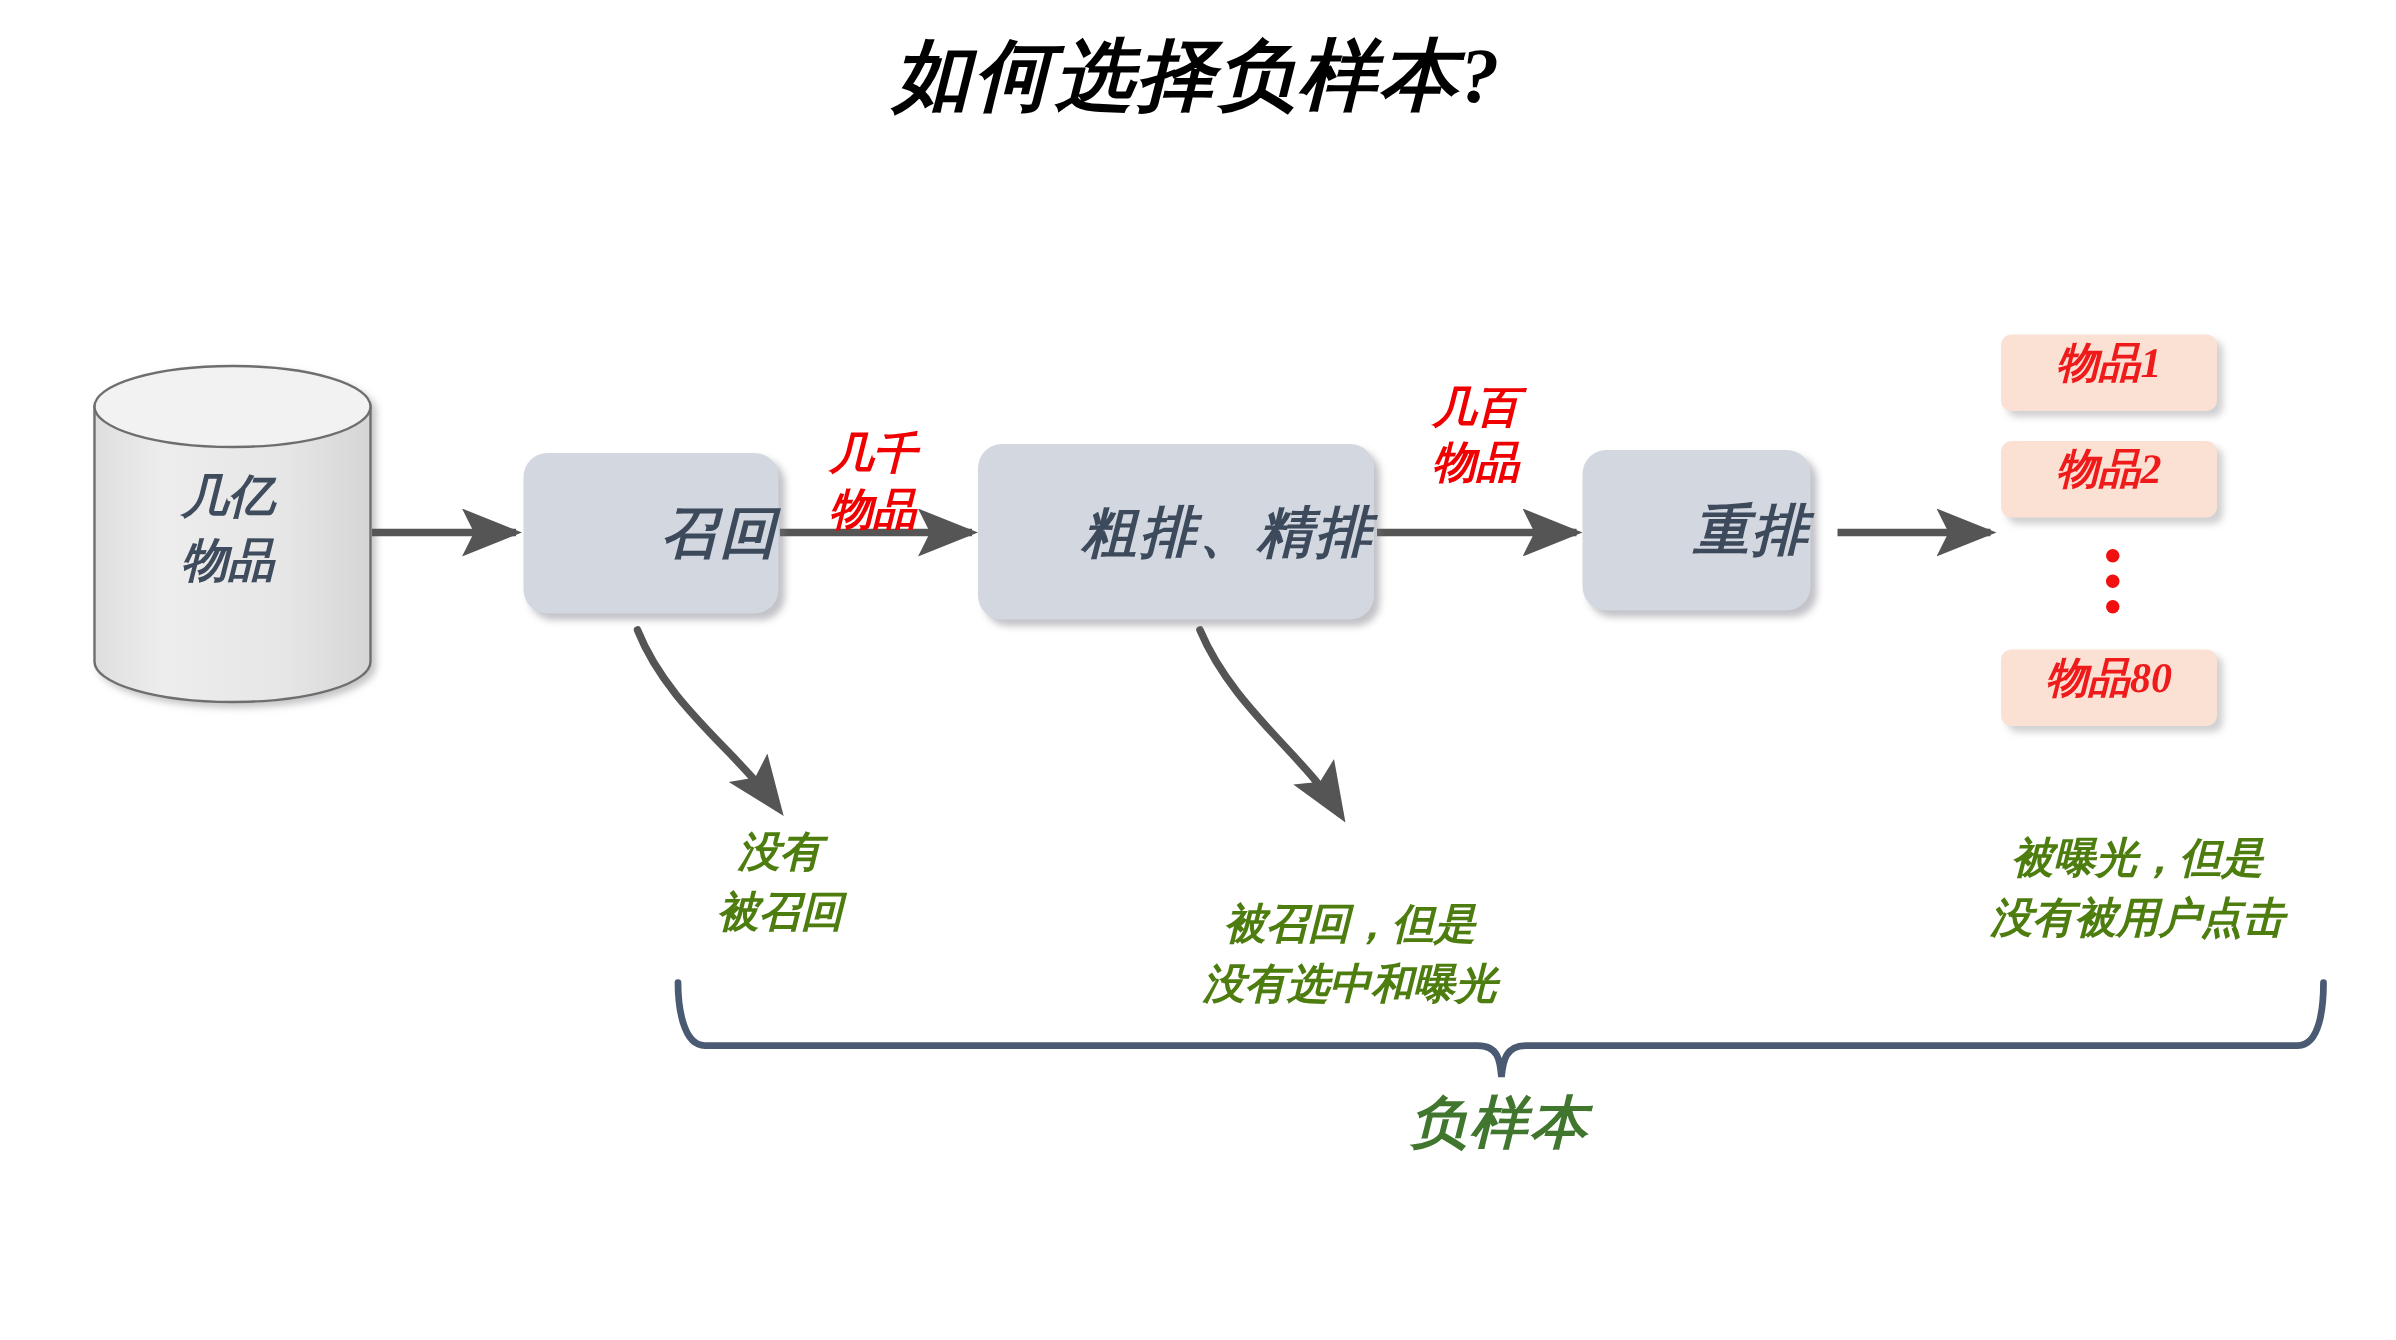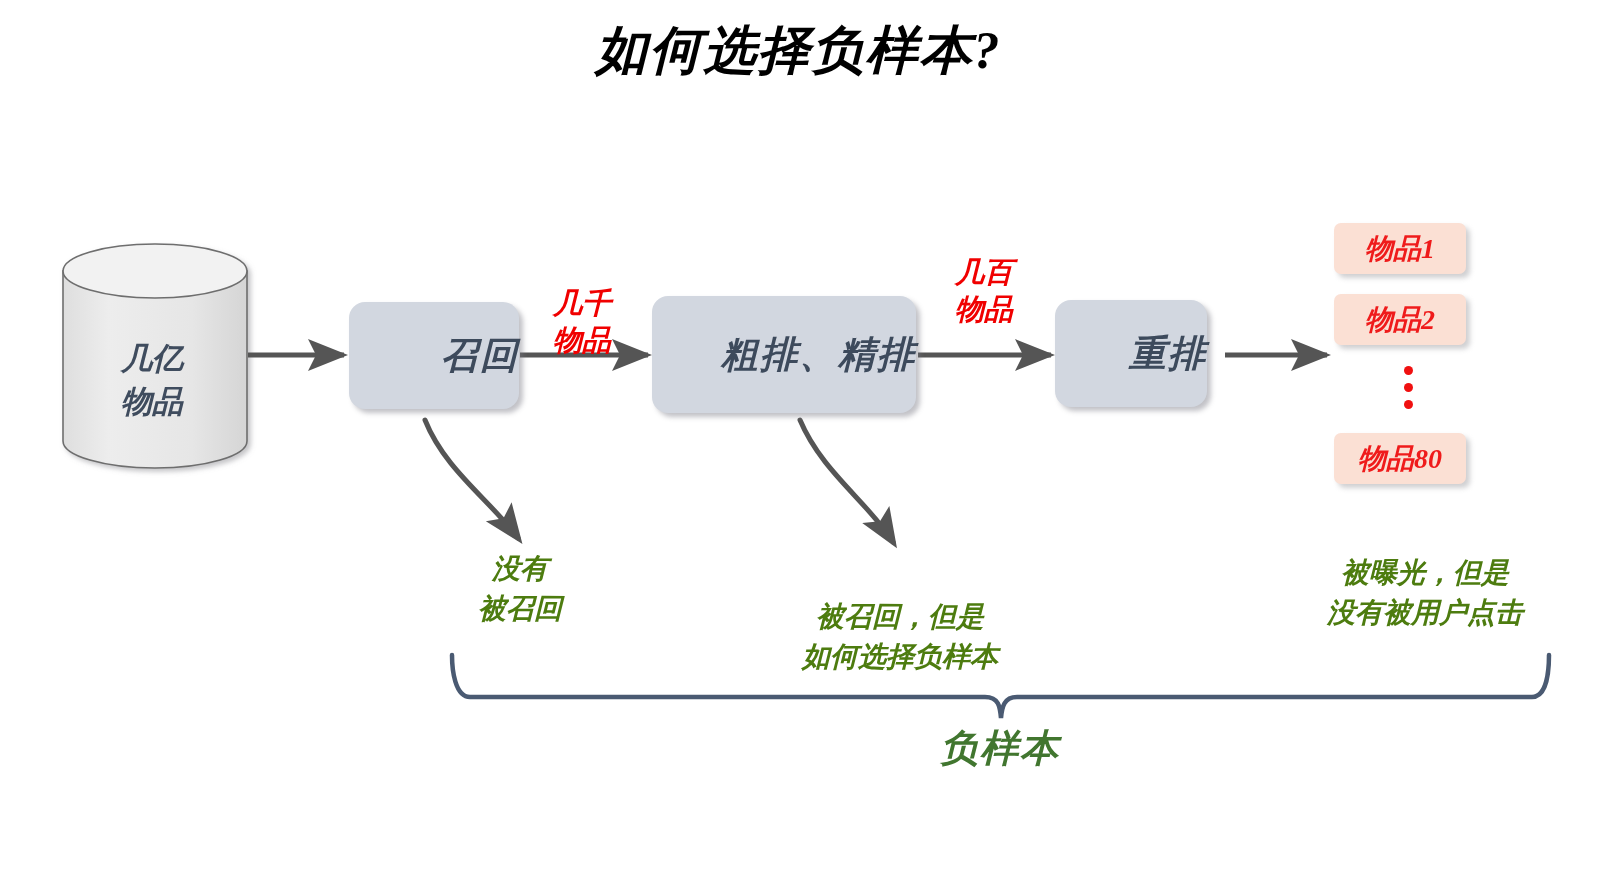--- a/index.html
+++ b/index.html
@@ -48,21 +48,20 @@
     left: 62px;
     top: 310px;
     width: 180px;
     text-align: center;
     color: #3f4c5e;
     font-size: 31px;
     line-height: 1.38;
     font-family: "Liberation Serif", "DejaVu Serif", serif;
     font-style: italic;
     font-weight: bold;
-    margin-top: 28px;
   }
 
   
   .stage {
     position: absolute;
     background: #d2d7e0;
     border-radius: 16px;
     box-shadow: 4px 4px 5px rgba(120,120,130,0.45);
     display: flex;
     align-items: center;
@@ -89,27 +88,27 @@
     font-style: italic;
     font-family: "Liberation Serif", "DejaVu Serif", serif;
   }
   #flow-thousands { left: 528px; top: 262px; width: 108px; margin-top: 23px; }
   #flow-hundreds  { left: 930px; top: 254px; width: 108px; }
 
   
   .item-chip {
     position: absolute;
     left: 1334px;
-    width: 132px;
+    width: 144px;
     height: 51px;
     background: #fbe0d4;
     border-radius: 7px;
     box-shadow: 4px 4px 5px rgba(150,150,155,0.45);
     display: flex;
-    align-items: center;
+    align-items: flex-start;
     justify-content: center;
     color: #ef1b1b;
     font-size: 28px;
     font-weight: bold;
     font-style: italic;
     font-family: "Liberation Serif", "DejaVu Serif", serif;
   }
   #item-1  { top: 223px; }
   #item-2  { top: 294px; }
   #item-80 { top: 433px; }
@@ -245,21 +244,21 @@
   <div class="item-chip" id="item-80">
     <span>物品80</span>
   </div>
 
   <div class="note" id="note-not-recalled">
     <div>没有</div>
     <div>被召回</div>
   </div>
   <div class="note" id="note-not-exposed">
     <div>被召回，但是</div>
-    <div>如何选择负样本</div>
+    <div>没有选中和曝光</div>
   </div>
   <div class="note" id="note-not-clicked">
     <div>被曝光，但是</div>
     <div>没有被用户点击</div>
   </div>
 
   <div id="brace-label">负样本</div>
 
 </div>
 

